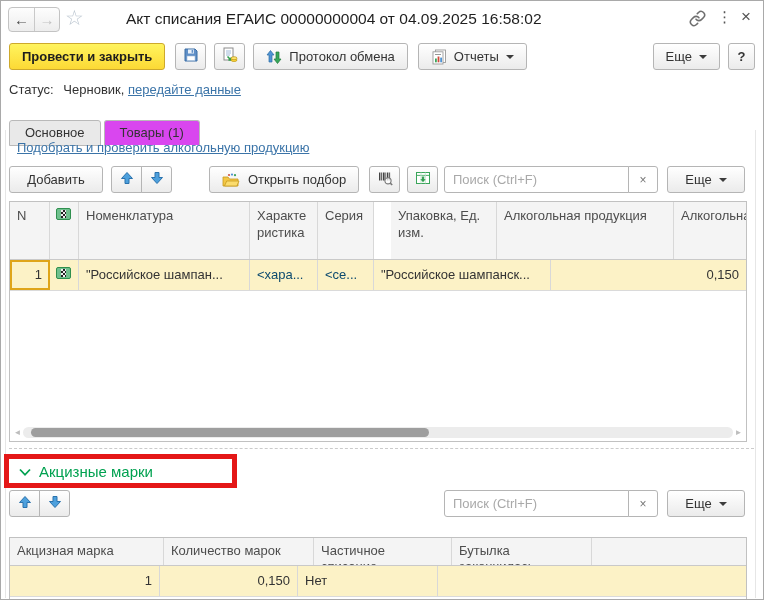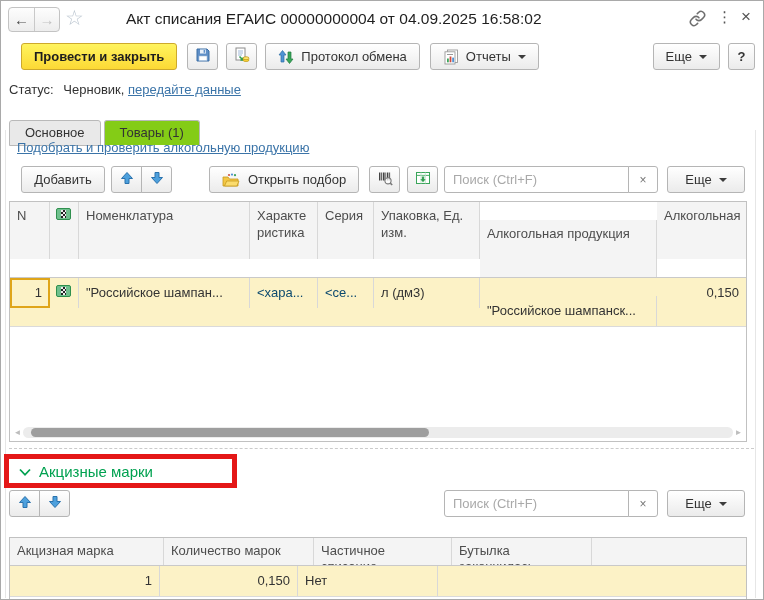--- a/index.html
+++ b/index.html
@@ -18,21 +18,21 @@
   .nav-btn.disabled { color:#c2c2c2; }
   .star { position:absolute; left:64px; top:5px; font-size:21px; color:#bec8d2; cursor:pointer; }
   .wtitle { position:absolute; left:93px; top:0; height:36px; line-height:36px;
             font-size:15.5px; color:#1f1f1f; white-space:nowrap;margin-left:32px; }
   .t-ico { position:absolute; top:9px; cursor:pointer; }
   .t-link { left:688px; }
   .t-kebab { left:716px; top:7px; font-size:15px; color:#555; letter-spacing:0; }
   .t-close { left:740px; top:6px; font-size:17px; color:#555; }
 
   
-  .cmdbar { position:absolute; top:40px; left:12px; right:0; height:31px;padding-left:40px; }
+  .cmdbar { position:absolute; top:40px; left:0; right:0; height:31px;padding-left:40px; }
   .btn { display:inline-flex; align-items:center; justify-content:center; height:27px;
          background:linear-gradient(#ffffff,#ebebeb); border:1px solid #b5b5b5; border-radius:3px;
          font-family:"Liberation Sans",sans-serif; font-size:13px; color:#333; padding:0 12px;
          cursor:pointer; white-space:nowrap; }
   .btn-yellow { background:linear-gradient(#fff45e,#fcd935); border-color:#cda92c;
                 font-weight:bold; color:#1d1d1d; }
   .icon-btn { width:31px; padding:0; }
   .caret { width:0; height:0; border:4px solid transparent; border-top:4px solid #3c3c3c;
            margin-left:7px; margin-top:4px; } .gap8 { margin-left:8px; } .gap10 { margin-left:10px; }
   .cmd-left { position:absolute; left:8px; top:2px; display:flex; align-items:center; }
@@ -42,21 +42,21 @@
   
   .statusline { position:absolute; top:81px; left:8px; font-size:13px; color:#333; }
   .statusline .lbl { margin-right:6px; }
   a.blue-link { color:#3b74a8; text-decoration:underline; cursor:pointer; }
 
   
   .tabs { position:absolute; top:119px; left:8px; height:26px; display:flex; }
   .tab { height:26px; line-height:24px; padding:0 15px; border:1px solid #b9b9b9;
          border-radius:3px 3px 0 0; background:#e9e9e9; font-size:13px; color:#333;
          margin-right:3px; cursor:pointer; }
-  .tab.active { background:#84cc16; border-bottom-color:#fff; }
+  .tab.active { background:#d946ef; border-bottom-color:#fff; }
 
   
   .vline { position:absolute; top:129px; bottom:1px; width:0; border-left:1px solid #e6e6e6; }
   .vline.l { left:4px; } .vline.r { right:7px; }
 
   
   .pick-link { position:absolute; top:139px; left:16px; font-size:13px; }
   .gtoolbar-item { position:absolute; top:165px; }
   .pair-group { display:flex; }
   .pair-group .icon-btn + .icon-btn { margin-left:-1px; border-radius:0 3px 3px 0; }
@@ -82,21 +82,21 @@
   .td.dim { color:#0c4a6e; }
   .td.num, .th.num-h { text-align:right; }
   .cur-cell { outline:2px solid #dfa519; outline-offset:-2px; }
   .break-word { word-break:break-all; }
 
   .upper-tbl { top:200px; height:241px; }
   .upper-tbl .th { height:57px; }
   .upper-tbl .td { height:30px; }
   .c-n { width:40px; } .c-ico { width:29px; padding:5px 6px; }
   .c-nom { width:171px; } .c-char { width:68px; } .c-ser { width:56px; }
-  .c-pack { width:106px; } .c-alc { width:177px;margin-top:18px; } .c-qty { flex:1; border-right:none; }
+  .c-pack { width:106px;margin-left:17px; } .c-alc { width:177px; } .c-qty { flex:1; border-right:none; }
 
   .hscroll { position:absolute; left:2px; right:2px; bottom:2px; height:13px;
              display:flex; align-items:center; }
   .hs-arrow { width:11px; font-size:8px; color:#bdbdbd; text-align:center; }
   .hs-track { flex:1; height:11px; background:#ececec; border-radius:6px; position:relative; cursor:pointer; }
   .hs-thumb { position:absolute; left:8px; top:1px; height:9px; width:56%;
               background:#9e9e9e; border-radius:5px; cursor:grab; }
 
   .splitter { position:absolute; top:447px; left:8px; right:9px; height:0;
               border-top:1px dashed #cbcbcb; }
@@ -215,21 +215,21 @@
 
   <div class="tabs">
     <div class="tab">Основное</div>
     <div class="tab active">Товары (1)</div>
   </div>
   <div class="vline l"></div>
   <div class="vline r"></div>
 
   <a class="blue-link pick-link">Подобрать и проверить алкогольную продукцию</a>
 
-  <button class="btn gtoolbar-item" style="left:20px;width:84px;">Добавить</button>
+  <button class="btn gtoolbar-item" style="left:8px;width:94px;">Добавить</button>
 
   <div class="gtoolbar-item pair-group" style="left:110px;">
     <button class="btn icon-btn">
       <span>
         <svg width="14" height="14" viewBox="0 0 14 14">
             <polygon points="7,1.5 12.5,7.5 9,7.5 9,12.5 5,12.5 5,7.5 1.5,7.5" fill="#4da0dd" stroke="#2a72ad" stroke-linejoin="round"></polygon>
           </svg>
       </span>
     </button>
     <button class="btn icon-btn">
@@ -300,21 +300,20 @@
       <div class="th c-pack">Упаковка, Ед. изм.</div>
       <div class="th c-alc">Алкогольная продукция</div>
       <div class="th c-qty">Алкогольная</div>
     </div>
     <div class="tr data">
       <div class="td c-n num cur-cell">1</div>
       <div class="td c-ico"><span class="stamp-icon"></span></div>
       <div class="td c-nom">"Российское шампан...</div>
       <div class="td c-char dim">&lt;хара...</div>
       <div class="td c-ser dim">&lt;се...</div>
-      <div class="td c-pack">л (дм3)</div>
       <div class="td c-alc">"Российское шампанск...</div>
       <div class="td c-qty num">0,150</div>
     </div>
     <div class="hscroll">
       <span class="hs-arrow">◄</span>
       <div class="hs-track">
         <div class="hs-thumb"></div>
       </div>
       <span class="hs-arrow">►</span>
     </div>

